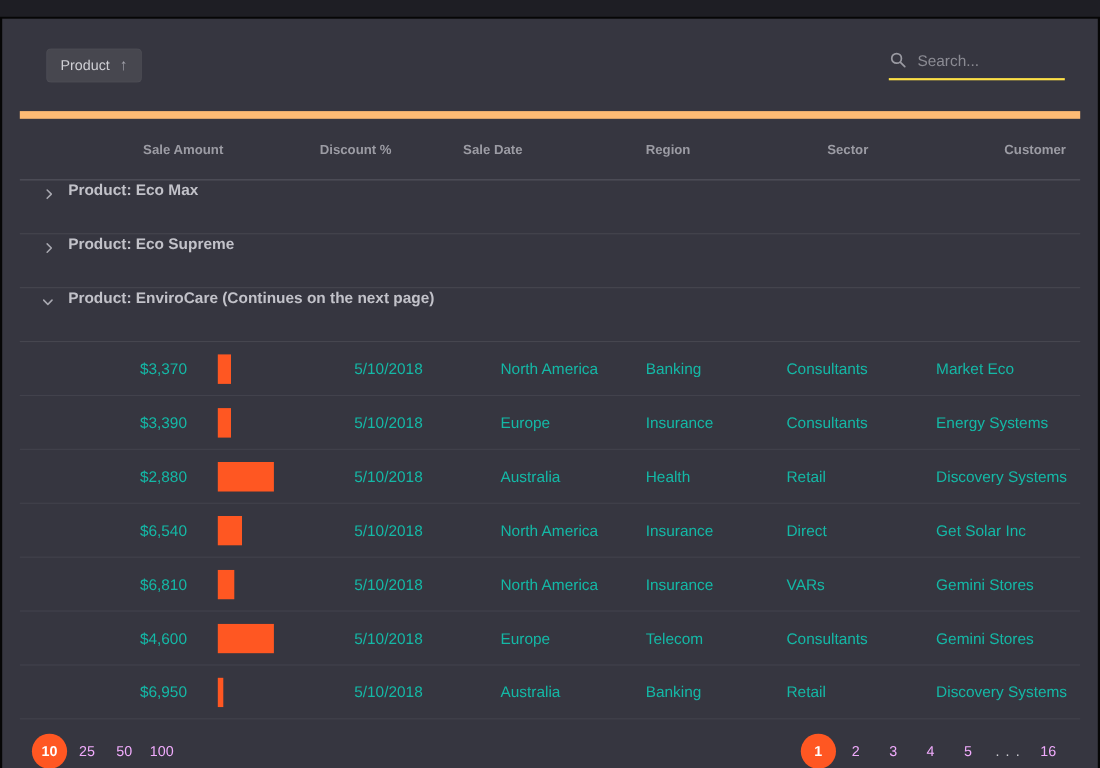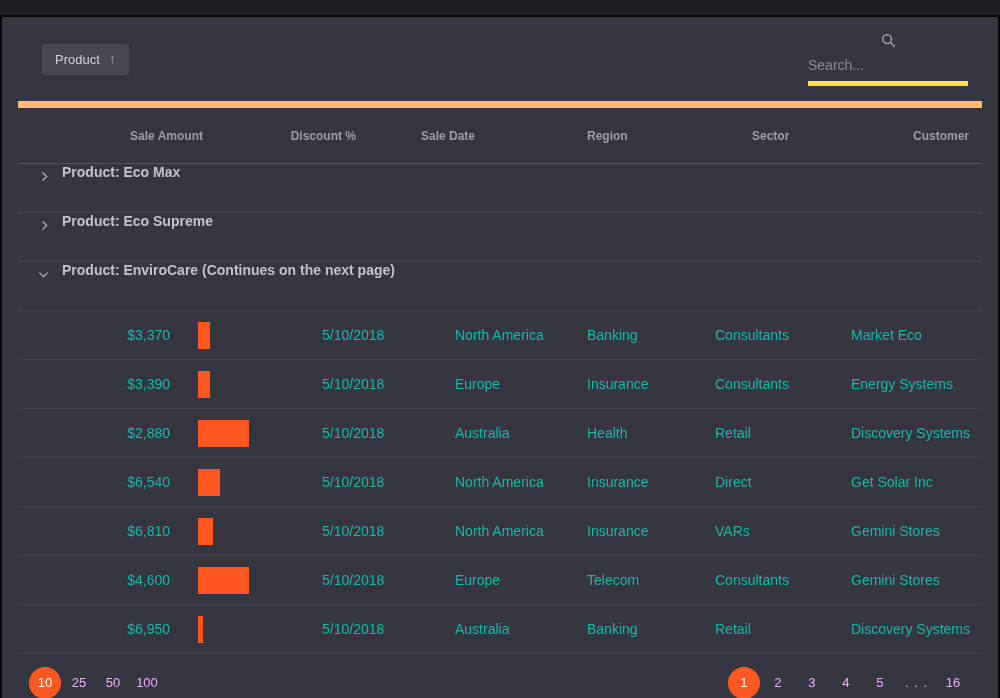--- a/index.html
+++ b/index.html
@@ -10,21 +10,21 @@
     box-sizing:border-box;
     display:flex; flex-direction:column;
     font-family:"Liberation Sans", sans-serif;
     overflow:hidden;
     margin-top:15px;
   }
   
   .toolbar { height:84px; flex:0 0 auto; display:flex; align-items:center; justify-content:space-between; padding:0 30px 0 40px; box-sizing:border-box; }
   .chip { background:#47474f; border-radius:4px; height:31px; padding:0 13px; display:flex; align-items:center; gap:9px; color:#cfcfd4; font-size:13px; cursor:default; box-shadow:0 0 0 1px rgba(255,255,255,0.03) inset; }
   .chip .sort-arrow { color:#a2a2aa; font-size:14px; font-weight:bold; line-height:1; }
-  .searchbox { width:160px; display:flex; align-items:center; gap:7px; border-bottom:5px solid #fde047; padding-bottom:7px;flex-direction:column; }
+  .searchbox { width:160px; display:flex; align-items:center; gap:7px; border-bottom:2px solid #fde047; padding-bottom:7px; }
   .searchbox input { background:transparent; border:none; outline:none; color:#e8e8ec; font-size:14px; width:100%; font-family:"Liberation Sans",sans-serif; }
   .searchbox input::placeholder { color:#8b8b93; }
   
   .grid-wrap { margin:0 16px; flex:0 0 auto; }
   .header-row, .data-row {
     display:grid;
     grid-template-columns:40px 128px 120px 133px 132px 128px 136px 1fr;
     align-items:center;
   }
   .header-row { height:55px; border-top:7px solid #fdba74; border-bottom:1px solid #55555f;gap:33px; }
@@ -35,21 +35,21 @@
   .chev.down { transform:rotate(90deg); }
   .glabel { margin-left:6px; color:#c2c2c9; font-size:14px; font-weight:600; }
   .data-row { height:48px; border-bottom:1px solid #42424c; color:#14b8a6; font-size:14px; }
   .cell { padding:0 16px; white-space:nowrap; overflow:hidden; }
   .cell.barcell { padding:0 0 0 12px; }
   .bar { height:27px; background:var(--accent, #ff5722); }
   
   .pager { flex:1; display:flex; align-items:center; justify-content:space-between; padding:0 28px 0 26px; }
   .pager-group { display:flex; align-items:center; }
   .pager-item { min-width:32px; height:32px; padding:0 5px; box-sizing:border-box; border-radius:16px; display:flex; align-items:center; justify-content:center; font-size:13px; color:#f0abfc; margin:0 1px; cursor:pointer; }
-  .pager-item.selected { background:var(--accent, #ff5722); color:#fff; font-weight:400; }
+  .pager-item.selected { background:var(--accent, #ff5722); color:#fff; font-weight:700; }
   .pager-ellipsis { color:#cfcfd5; font-size:13px; padding:0 8px; letter-spacing:1px; }
 </style>
 </head>
 <body>
 
 <div class="app">
 
   <div class="toolbar">
     <div class="chip">
       <span>Product</span>

